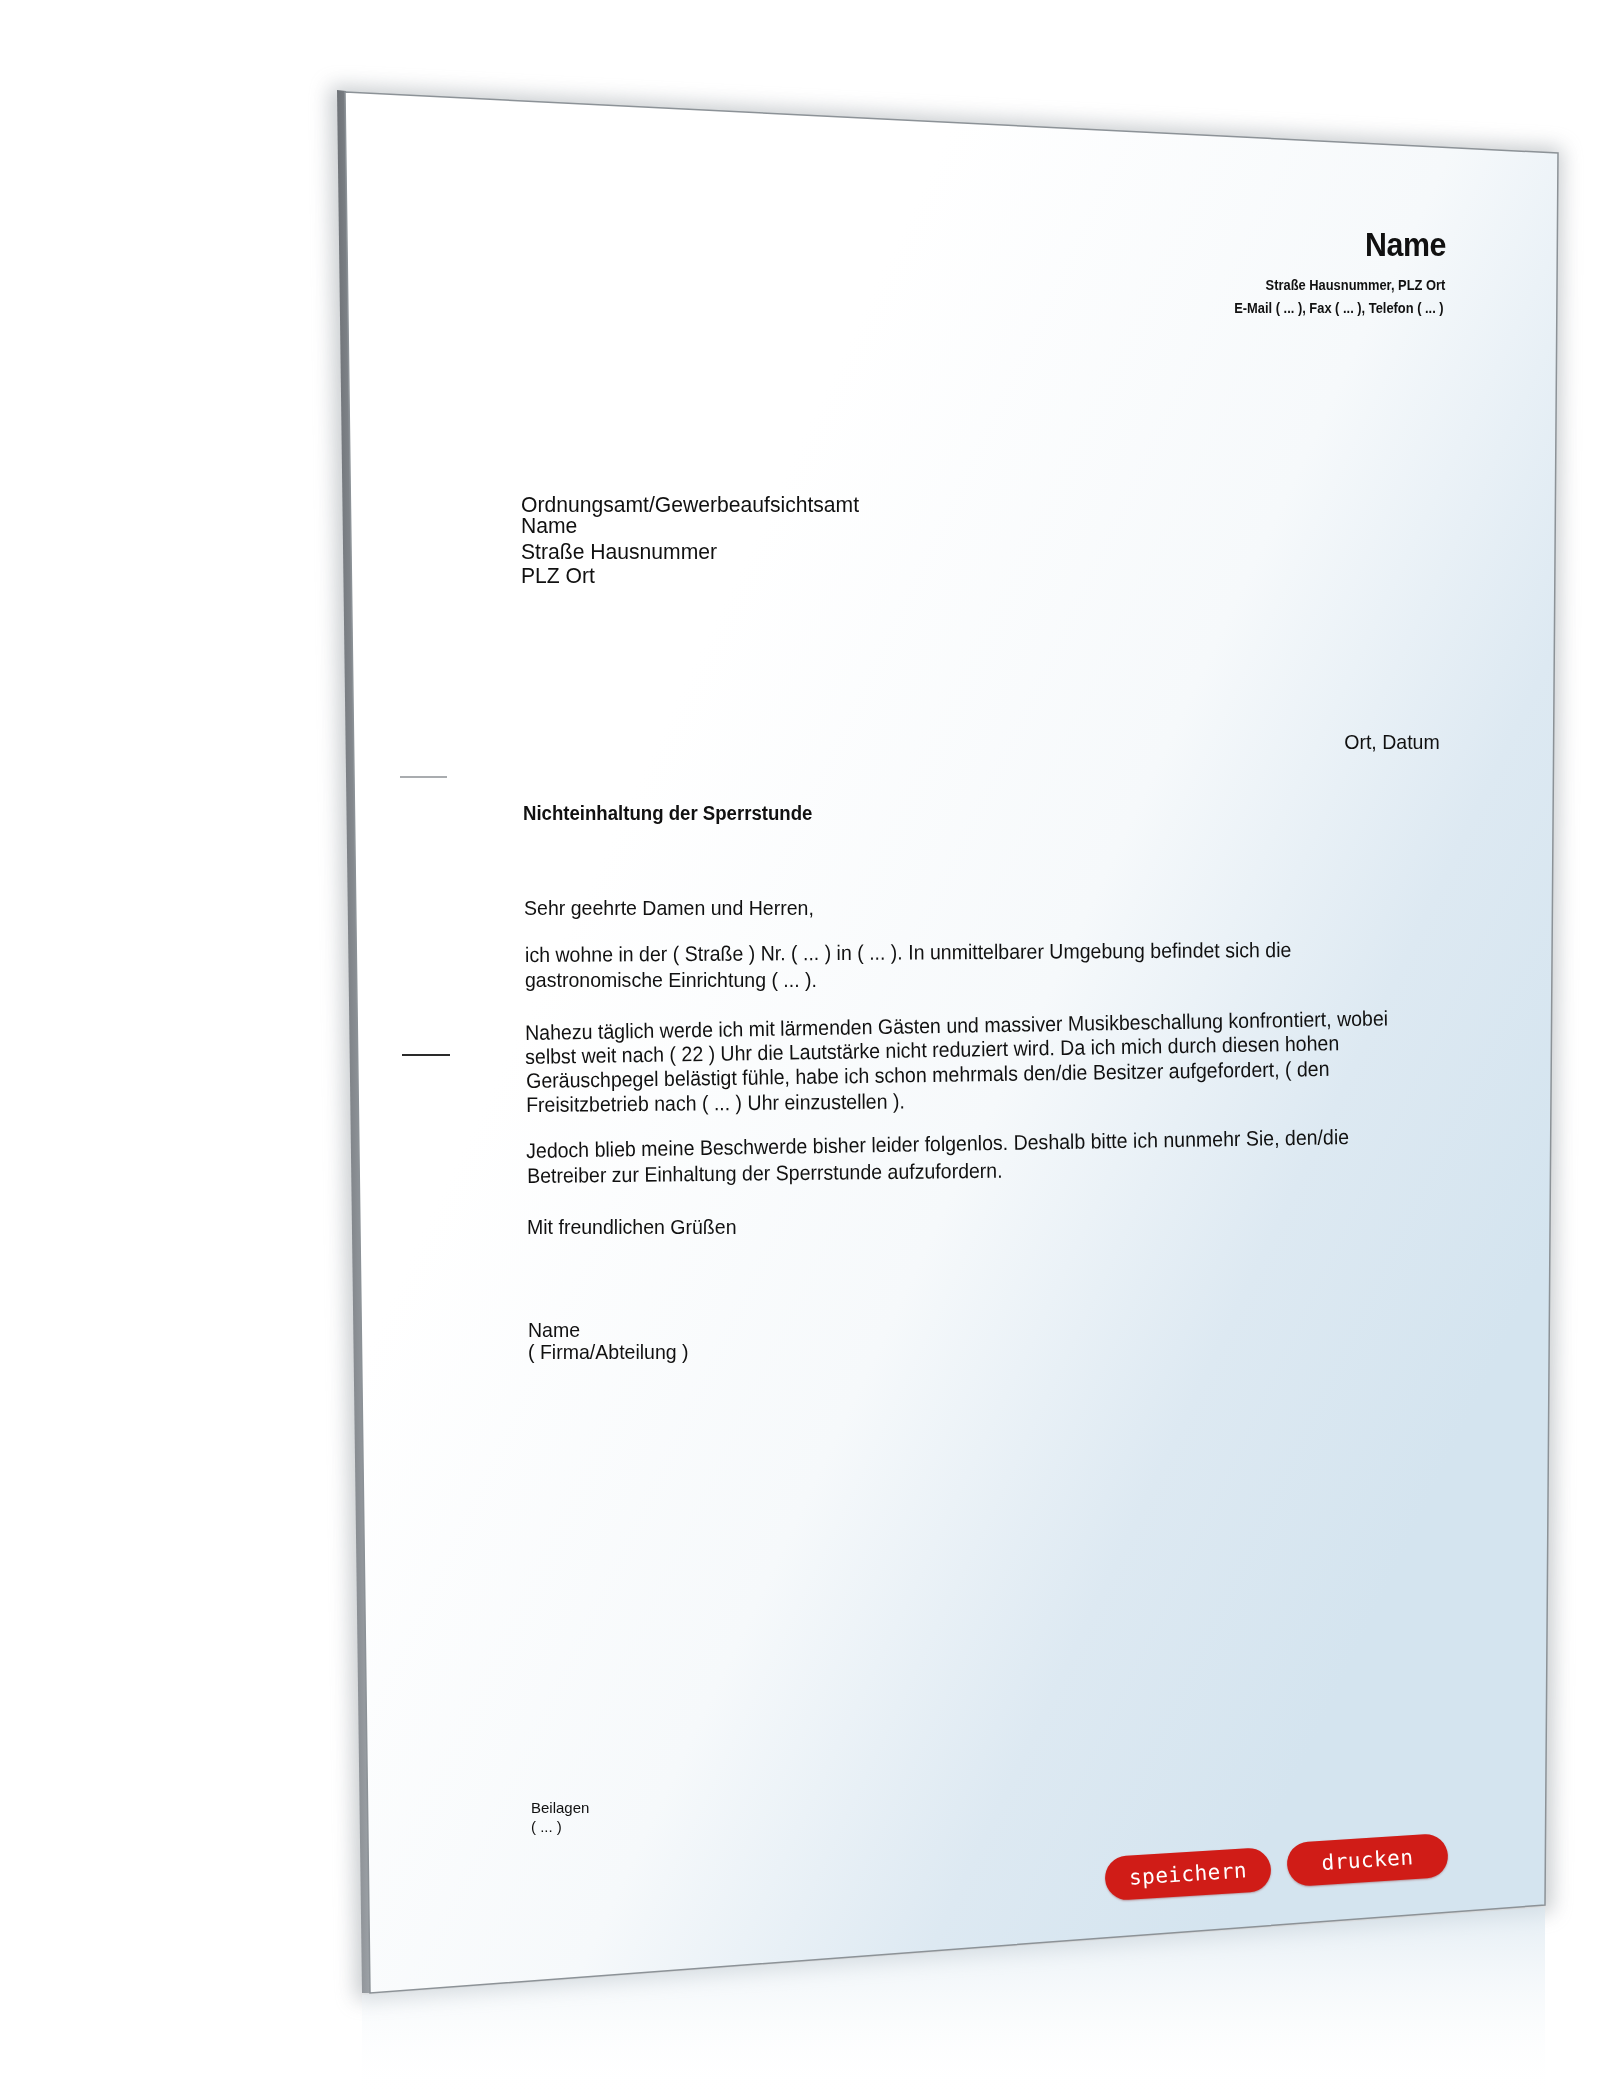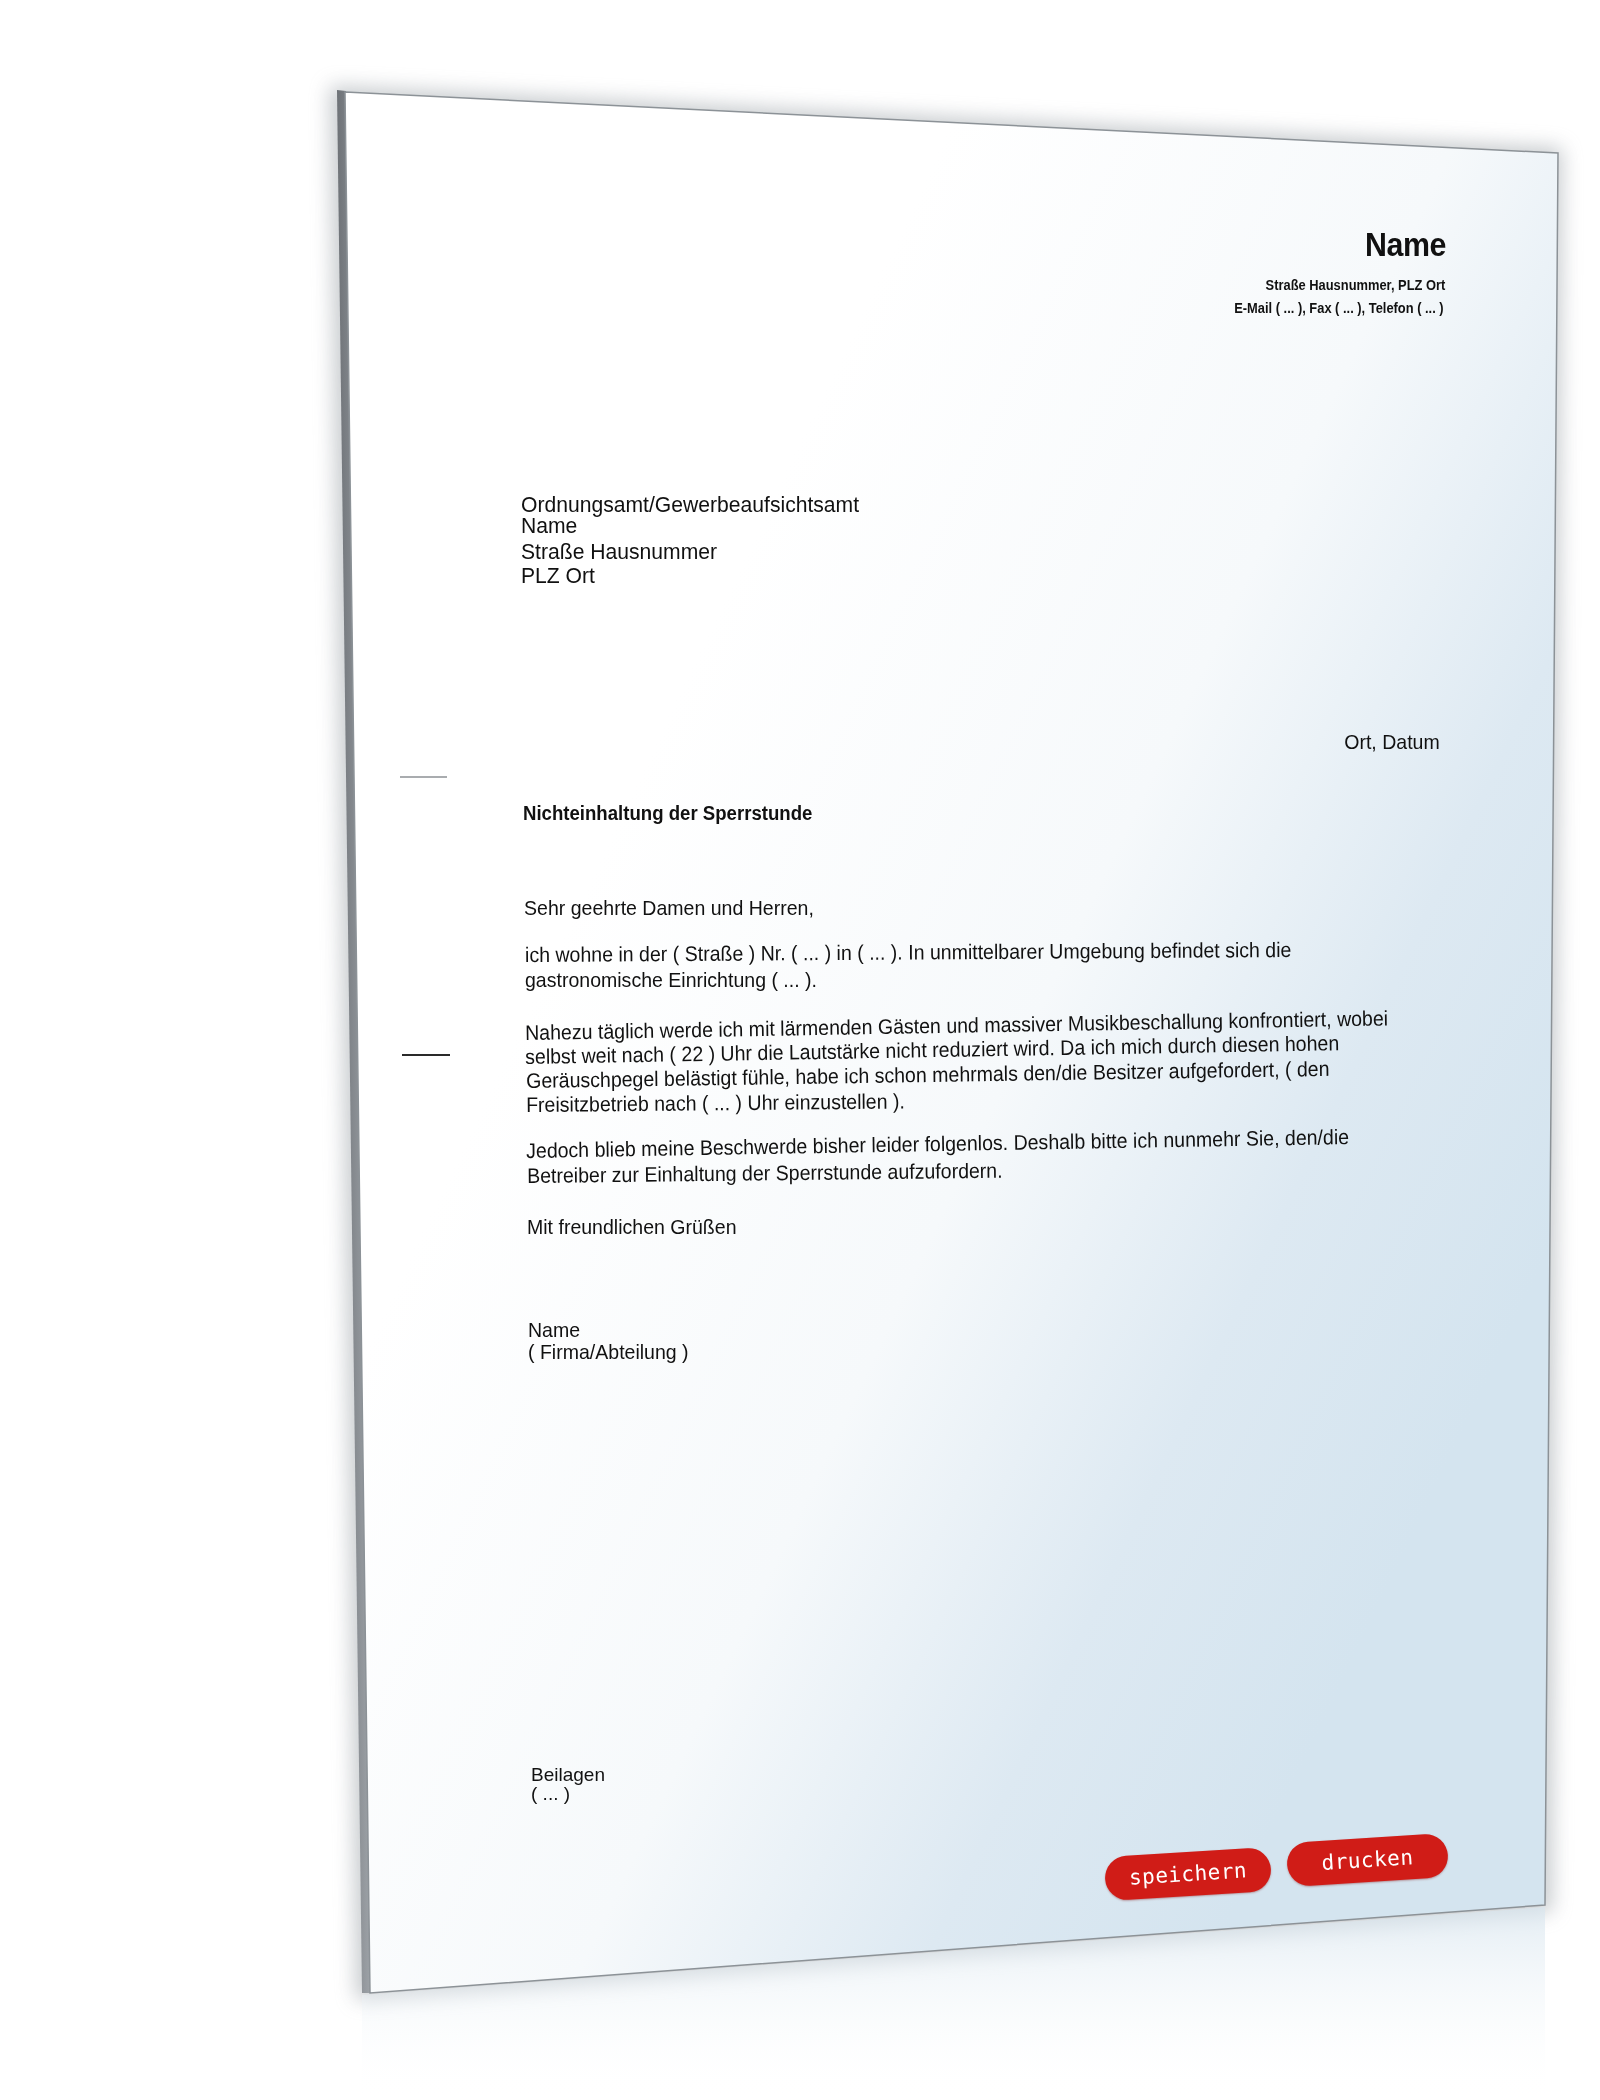--- a/index.html
+++ b/index.html
@@ -11,21 +11,21 @@
   }
   .stage { position: absolute; left: 0; top: 0; width: 1600px; height: 1864px; }
   svg.page-svg { position: absolute; left: 0; top: 0; }
   .t { position: absolute; white-space: nowrap; transform-origin: left top; line-height: 1; }
   .r { transform-origin: right top; }
   .sender-name { font-weight: bold; font-size: 33px; letter-spacing: -0.5px; transform: scaleX(0.92); }
   .sender-line { font-weight: bold; font-size: 14px; transform: scaleX(0.92); }
   .addr { font-size: 22px; transform: scaleX(0.96); }
   .body-text { font-size: 21px; transform: scaleX(0.93); }
   .subject { font-size: 20px; font-weight: bold; transform: scaleX(0.93); }
-  .small { font-size: 19px; }
+  .small { font-size: 15px; margin-top: 35px; }
   .fold { position: absolute; height: 2px; }
   .btn {
     position: absolute; background: #d01c17; color: #fff;
     font-family: "DejaVu Sans Mono", "Liberation Mono", monospace;
     font-size: 21px; border-radius: 24px; display: flex; align-items: center; justify-content: center;
     box-shadow: 0 1px 2px rgba(120,0,0,0.35); cursor: pointer; letter-spacing: 0.5px;
   }
 </style>
 </head>
 <body>

